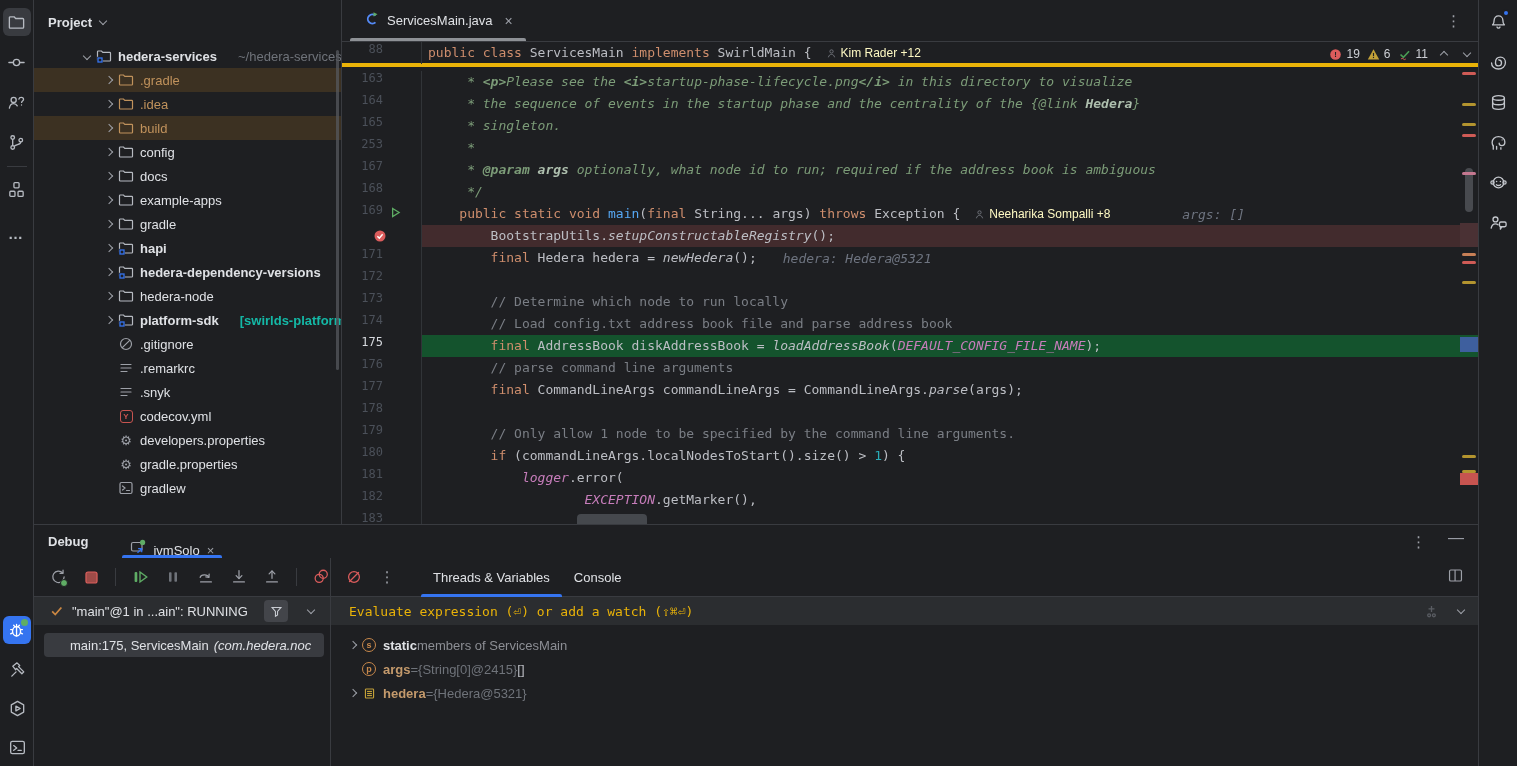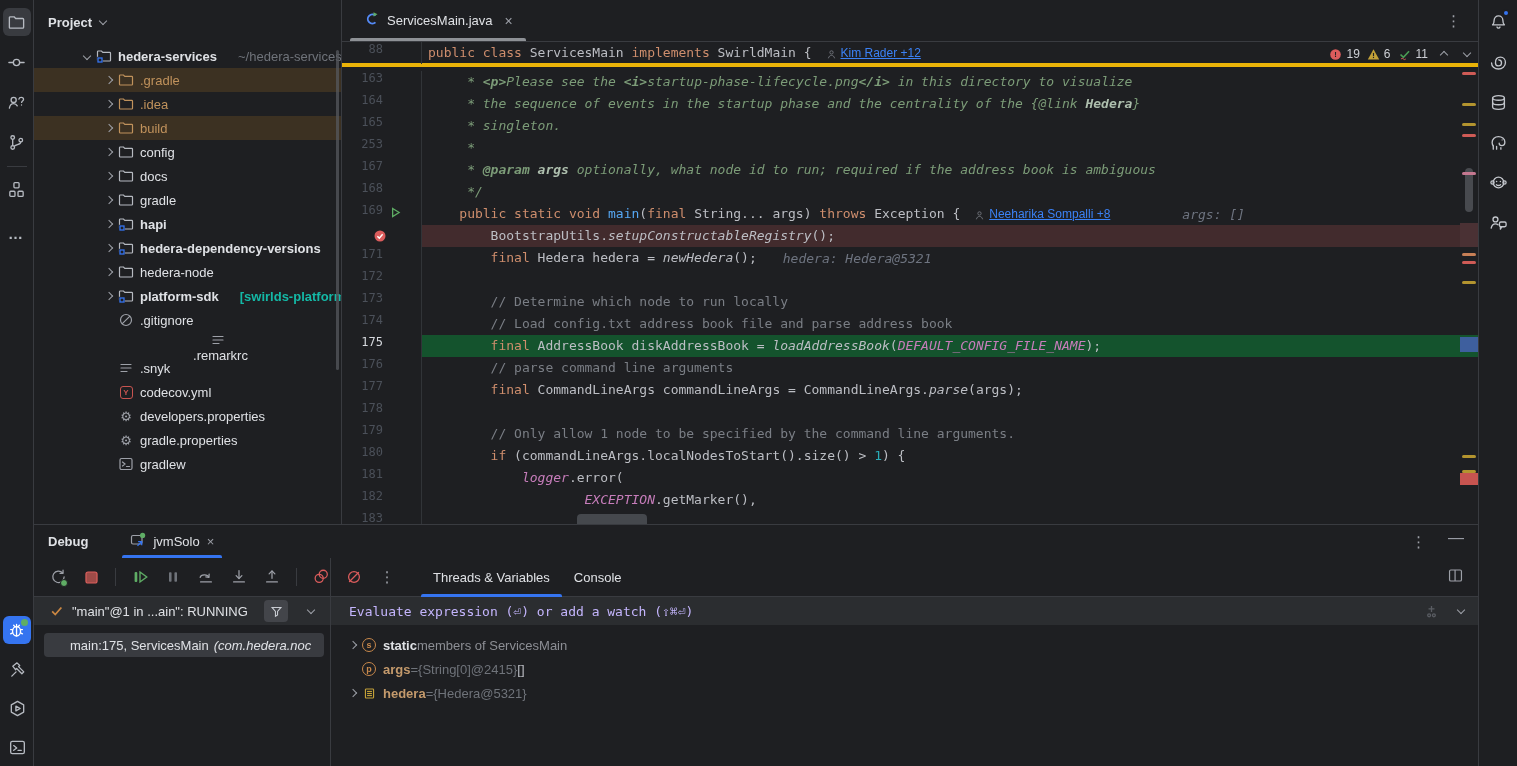--- a/index.html
+++ b/index.html
@@ -53,33 +53,33 @@
   .gicon{position:absolute;top:3px;}
   .code-content{flex:1;display:flex;align-items:center;padding-left:6px;min-width:0;}
   .code-content.bg-bp{background:#422B2D;}
   .code-content.bg-exec{background:#14532d;}
   .ct{font:13px/22px "DejaVu Sans Mono",monospace;white-space:pre;}
   .kw{color:#CF8E6D;} .pl{color:#BCBEC4;} .it{color:#BCBEC4;font-style:italic;}
   .cst{color:#C77DBB;font-style:italic;} .cmt{color:#7A7E85;} .num{color:#2AACB8;} .fn{color:#56A8F5;}
   .doc{color:#7C9C78;font-style:italic;} .doct{color:#7C9C78;font-style:italic;font-weight:bold;}
   .docb{color:#AEBFAE;font-style:italic;font-weight:bold;}
   .selbox{background:#45484D;border-radius:4px;}
-  .author{display:inline-flex;align-items:flex-end;gap:4px;margin-left:14px;color:#3b82f6;font:12px "Liberation Sans",sans-serif;white-space:nowrap;text-decoration:underline;}
+  .author{display:inline-flex;align-items:center;gap:4px;margin-left:14px;color:#fef9c3;font:12px "Liberation Sans",sans-serif;white-space:nowrap;}
   .hint{font:italic 13px "DejaVu Sans Mono",monospace;color:#6E7480;white-space:pre;}
   .inspections{position:absolute;right:8px;top:0;height:24px;display:flex;align-items:center;gap:7px;font:12px "Liberation Sans",sans-serif;color:#CED0D6;}
   .insp-item{display:flex;align-items:center;gap:4px;}
   .stripe{position:absolute;right:0;top:43px;width:18px;height:481px;}
   .smark{position:absolute;border-radius:1.5px;}
   .sthumb{position:absolute;left:5px;width:8px;border-radius:4px;background:#5A5D63;opacity:.7;}
 
   
   .debug{position:absolute;left:34px;top:524px;width:1444px;height:242px;background:#1E1F22;border-top:1px solid #393B40;}
   .dhead{height:33px;display:flex;align-items:center;position:relative;}
   .dtitle{font-weight:bold;margin-left:14px;}
-  .dtab{margin-left:34px;height:33px;display:flex;align-items:center;gap:7px;padding:0 8px;position:relative;}
+  .dtab{margin-left:34px;height:33px;display:flex;align-items:flex-end;gap:7px;padding:0 8px;position:relative;}
   .dtab .underline{position:absolute;left:0;bottom:0;height:3px;width:100%;background:#3574F0;border-radius:2px 2px 0 0;}
   .dhead-right{position:absolute;right:14px;display:flex;gap:22px;color:#9DA0A8;align-items:center;}
   .dtoolrow{height:39px;border-bottom:1px solid #393B40;display:flex;align-items:center;position:relative;}
   .dtools{display:flex;align-items:center;gap:9px;padding-left:12px;}
   .tbtn{width:24px;height:24px;display:flex;align-items:center;justify-content:center;border-radius:4px;}
   .tsep{width:1px;height:18px;background:#393B40;margin:0 3px;}
   .dtabs{display:flex;margin-left:22px;height:39px;}
   .dtab2{padding:0 12px;display:flex;align-items:center;position:relative;color:#DFE1E5;}
   .dtab2 .underline{position:absolute;left:0;bottom:0;height:3px;width:100%;background:#3574F0;border-radius:2px 2px 0 0;}
   .dlayout{position:absolute;right:14px;}
@@ -88,21 +88,21 @@
   .panesep{position:absolute;left:296px;top:-39px;width:1px;height:208px;background:#393B40;}
   .frames{position:absolute;left:0;top:0;width:296px;height:100%;}
   .threadrow{height:28px;display:flex;align-items:center;padding-left:16px;position:relative;}
   .threadrow .ttext{margin-left:8px;color:#DFE1E5;}
   .funnel-btn{position:absolute;right:42px;top:3px;width:24px;height:22px;background:#43454A;border-radius:4px;display:flex;align-items:center;justify-content:center;}
   .thread-chv{position:absolute;right:16px;top:10px;}
   .framerow{margin:8px 6px 0 10px;height:24px;background:#393B40;border-radius:4px;display:flex;align-items:center;padding-left:26px;white-space:nowrap;overflow:hidden;}
   .framerow .fpkg{font-style:italic;margin-left:5px;}
   .vars{position:absolute;left:297px;top:0;right:0;height:100%;}
   .evalrow{height:28px;display:flex;align-items:center;padding-left:18px;position:relative;}
-  .evalph{font:13px "DejaVu Sans Mono",monospace;color:#c4b5fd;text-align:center;}
+  .evalph{font:13px "DejaVu Sans Mono",monospace;color:#eab308;text-align:center;}
   .eval-icons{position:absolute;right:14px;display:flex;gap:18px;align-items:center;}
   .vrows{padding-top:8px;}
   .vrow{height:24px;display:flex;align-items:center;padding-left:14px;}
   .vrow .vchv{width:16px;display:flex;justify-content:center;flex:none;}
   .vrow .vicon{width:16px;height:16px;flex:none;margin-right:6px;display:flex;align-items:center;justify-content:center;}
   .vname-b{font-weight:bold;color:#DFE1E5;}
   .vrest{color:#8C8E94;}
   .vname{color:#C49A6C;font-weight:bold;}
   .vref{color:#6F737A;}
   .vval{color:#BCBEC4;}
@@ -262,20 +262,31 @@
         </div>
         <div class="trow" style="padding-left: 66px;">
           <span class="chv-slot">
             <span class="chv right"></span>
           </span>
           <span class="ticon">
             <svg width="16" height="16" viewBox="0 0 16 16" fill="none" stroke-width="1.2" stroke-linecap="round">
               <path stroke="#B6BAC1" d="M1.5 3.8c0-.5.3-.8.8-.8h3.2l1.3 1.4h6.9c.5 0 .8.3.8.8v7c0 .5-.3.8-.8.8H2.3c-.5 0-.8-.3-.8-.8z"></path>
             </svg>
           </span>
+          <span class="tlabel">example-apps</span>
+        </div>
+        <div class="trow" style="padding-left: 66px;">
+          <span class="chv-slot">
+            <span class="chv right"></span>
+          </span>
+          <span class="ticon">
+            <svg width="16" height="16" viewBox="0 0 16 16" fill="none" stroke-width="1.2" stroke-linecap="round">
+              <path stroke="#B6BAC1" d="M1.5 3.8c0-.5.3-.8.8-.8h3.2l1.3 1.4h6.9c.5 0 .8.3.8.8v7c0 .5-.3.8-.8.8H2.3c-.5 0-.8-.3-.8-.8z"></path>
+            </svg>
+          </span>
           <span class="tlabel">gradle</span>
         </div>
         <div class="trow" style="padding-left: 66px;">
           <span class="chv-slot">
             <span class="chv right"></span>
           </span>
           <span class="ticon">
             <svg width="16" height="16" viewBox="0 0 16 16" fill="none" stroke-width="1.2" stroke-linecap="round">
               <path stroke="#B6BAC1" d="M1.5 3.8c0-.5.3-.8.8-.8h3.2l1.3 1.4h6.9c.5 0 .8.3.8.8v7c0 .5-.3.8-.8.8H2.3c-.5 0-.8-.3-.8-.8z"></path>
               <rect x="0.8" y="8.8" width="6" height="6" fill="#1E1F22" stroke="none"></rect>
@@ -325,21 +336,21 @@
         <div class="trow" style="padding-left: 66px;">
           <span class="chv-slot"></span>
           <span class="ticon">
             <svg width="16" height="16" viewBox="0 0 16 16" fill="none" stroke-width="1.2" stroke-linecap="round">
               <circle cx="8" cy="8" r="5.5" stroke="#9DA0A8"></circle>
               <line x1="4.3" y1="11.7" x2="11.7" y2="4.3" stroke="#9DA0A8"></line>
             </svg>
           </span>
           <span class="tlabel">.gitignore</span>
         </div>
-        <div class="trow" style="padding-left: 66px; flex-direction: column;">
+        <div class="trow" style="padding-left: 66px;">
           <span class="chv-slot"></span>
           <span class="ticon">
             <svg width="16" height="16" viewBox="0 0 16 16" fill="none" stroke-width="1.2" stroke-linecap="round">
               <path stroke="#9DA0A8" d="M3 4.5h10M3 8h10M3 11.5h6"></path>
             </svg>
           </span>
           <span class="tlabel">.remarkrc</span>
         </div>
         <div class="trow" style="padding-left: 66px;">
           <span class="chv-slot"></span>

